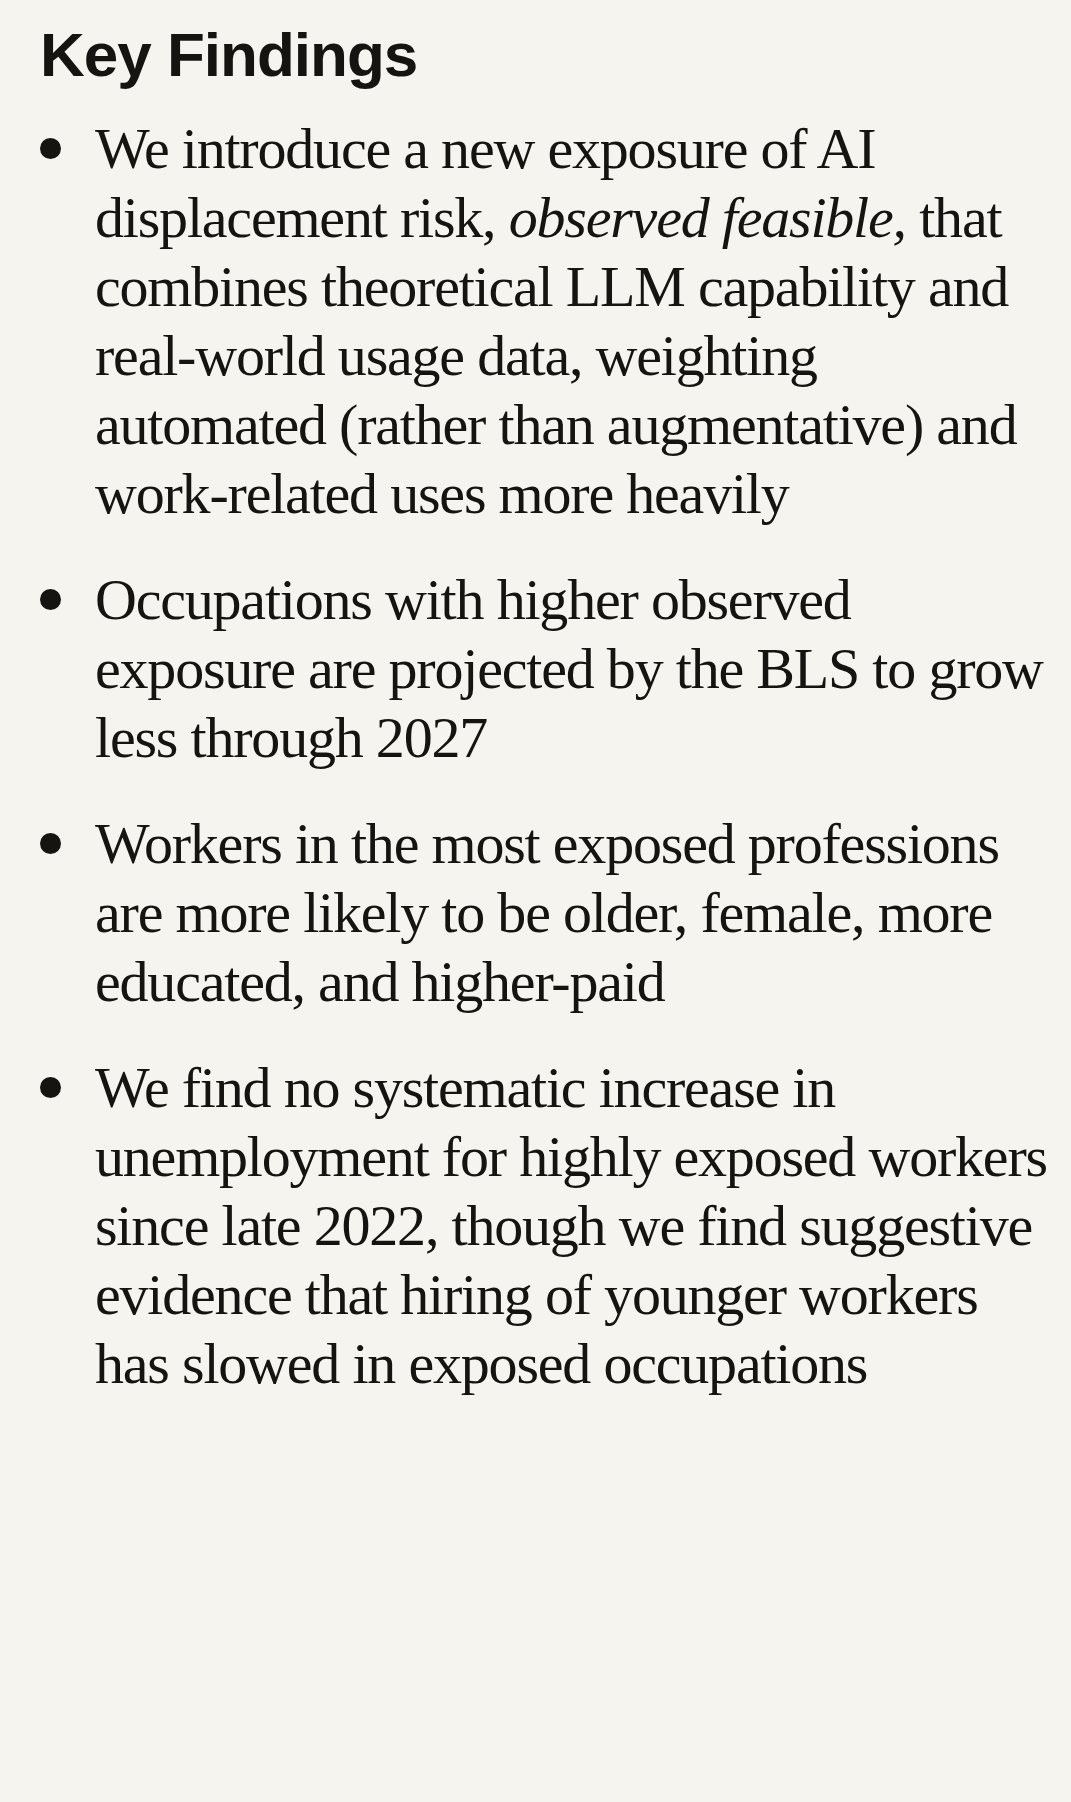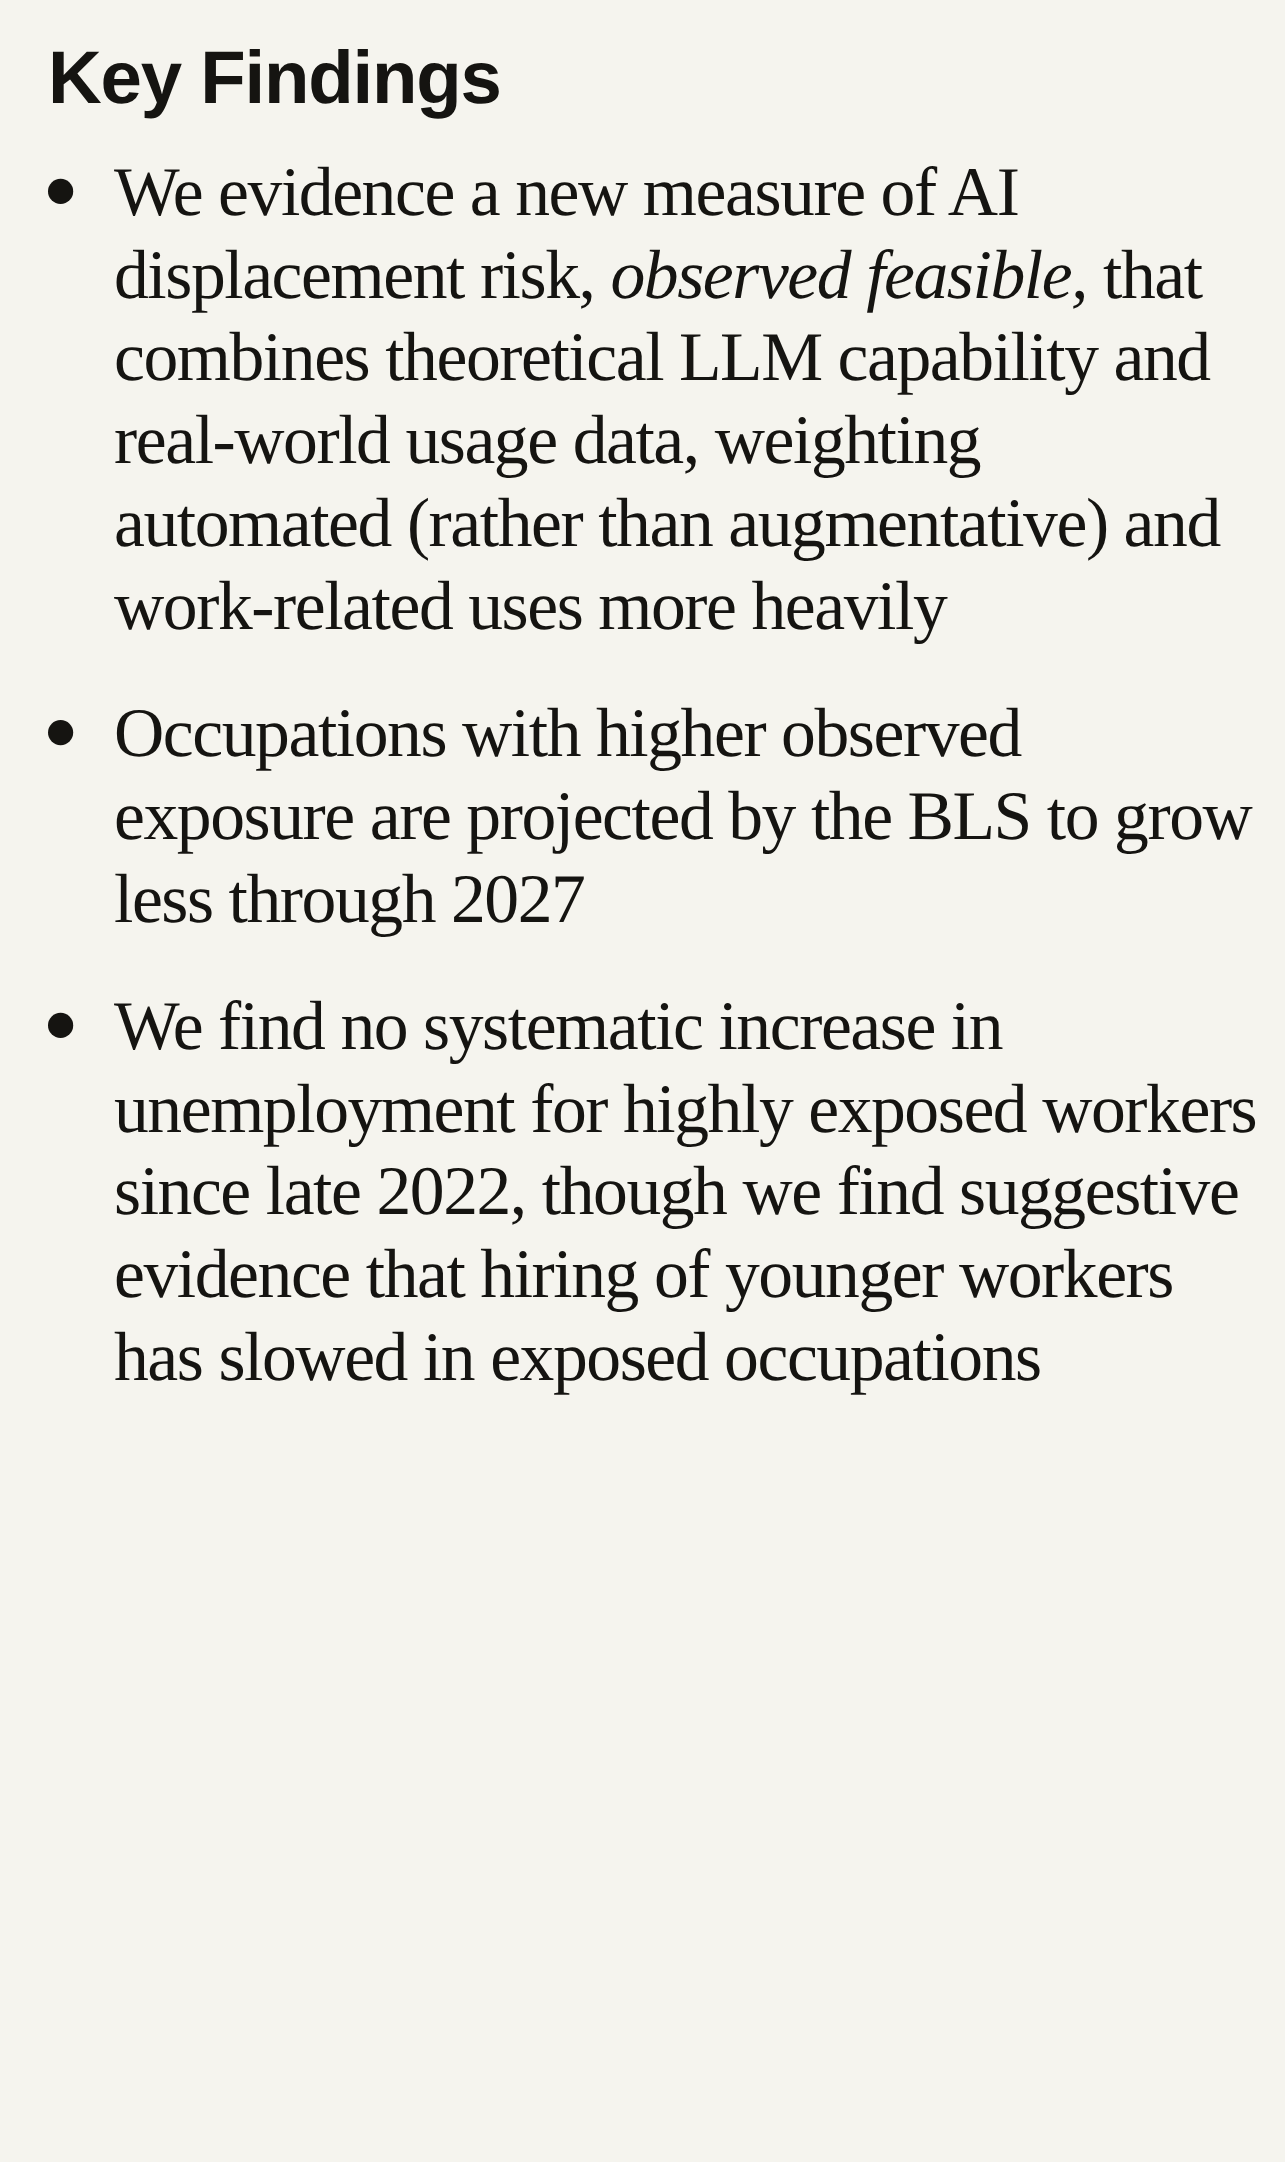--- a/index.html
+++ b/index.html
@@ -12,21 +12,21 @@
     background: #F5F4EE;
     font-family: "Liberation Serif", serif;
     color: #151411;
     overflow: hidden;
   }
   .page {
     position: relative;
     box-sizing: border-box;
     width: 1071px;
     height: 1590px;
-    padding: 30px 22px 0 40px;
+    padding: 19px 22px 0 40px;
     overflow: hidden;
   }
   .page-title {
     margin: 0;
     font-family: "Liberation Sans", sans-serif;
     font-weight: 700;
     font-size: 62px;
     line-height: 71px;
     letter-spacing: -1px;
     color: #151411;
@@ -71,19 +71,20 @@
     border-radius: 18px 18px 0 0;
   }
 </style>
 </head>
 <body>
 
 <div class="page">
   <h1 class="page-title">Key Findings</h1>
 
   <ul class="findings">
-      <li><span class="bullet-dot"></span><span>We evidence a new measure of AI displacement risk, </span><em>observed feasible,</em><span> that combines theoretical LLM capability and real-world usage data, weighting automated (rather than augmentative) and work-related uses more heavily</span></li>
+      <li><span class="bullet-dot"></span><span>We introduce a new exposure of AI displacement risk, </span><em>observed feasible,</em><span> that combines theoretical LLM capability and real-world usage data, weighting automated (rather than augmentative) and work-related uses more heavily</span></li>
       <li><span class="bullet-dot"></span><span>Occupations with higher observed exposure are projected by the BLS to grow less through 2027</span></li>
+      <li><span class="bullet-dot"></span><span>Workers in the most exposed professions are more likely to be older, female, more educated, and higher-paid</span></li>
       <li><span class="bullet-dot"></span><span>We find no systematic increase in unemployment for highly exposed workers since late 2022, though we find suggestive evidence that hiring of younger workers has slowed in exposed occupations</span></li>
     </ul>
 
   <div class="card-peek"></div>
 </div>
 
 </body></html>

